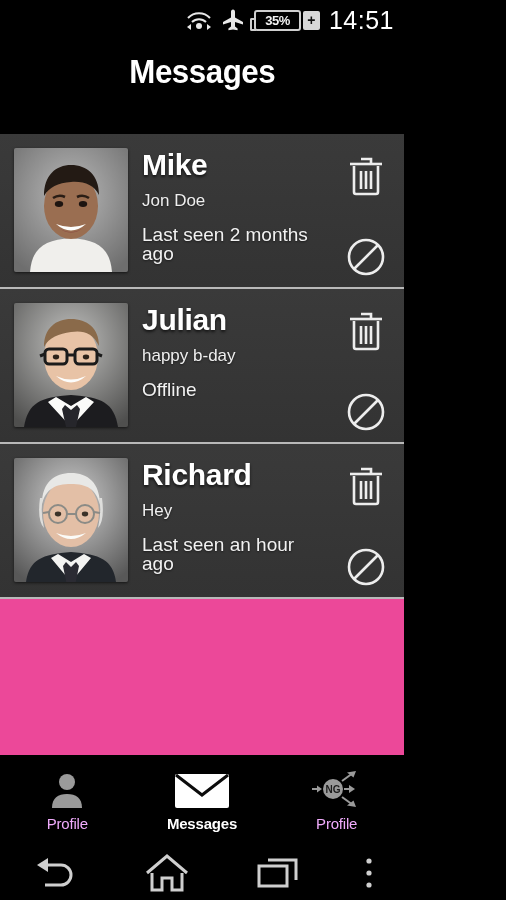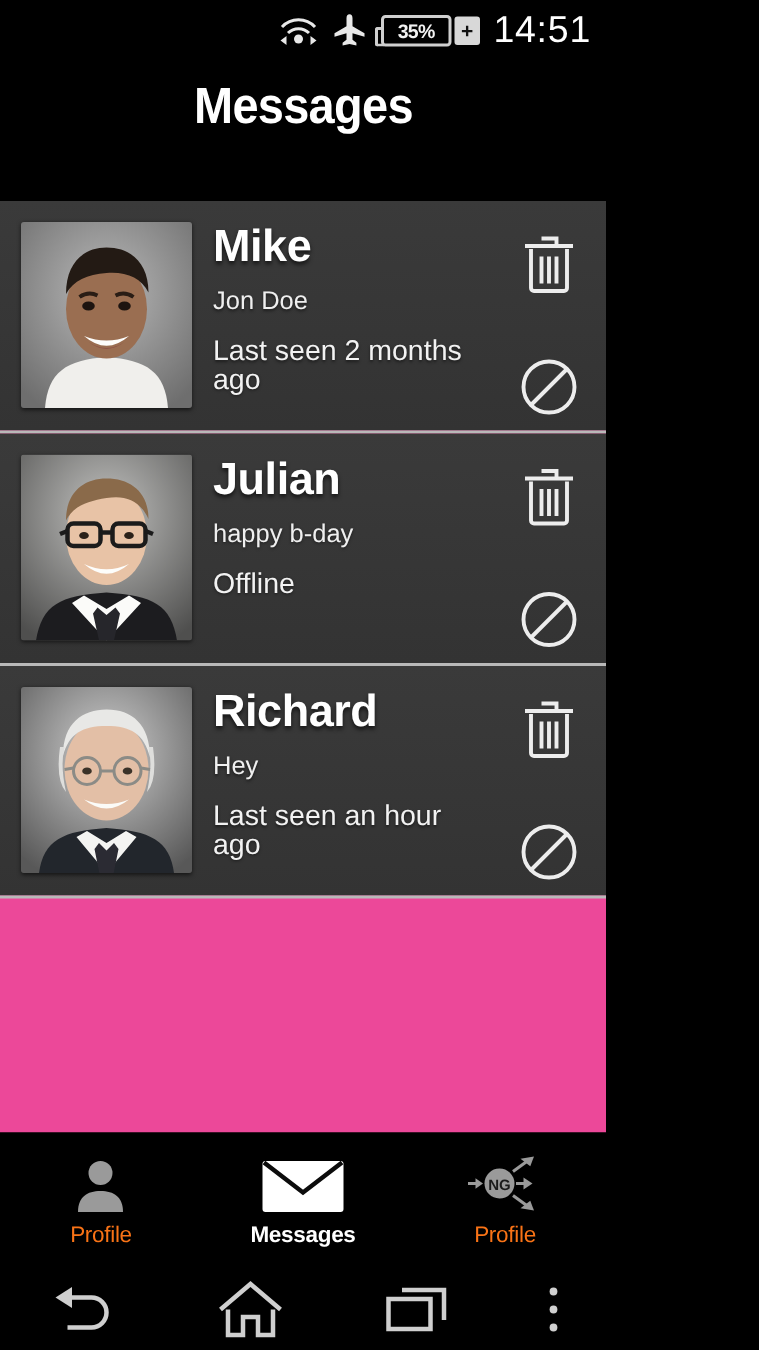--- a/index.html
+++ b/index.html
@@ -94,21 +94,21 @@
   
   .tabbar{
     position:absolute; left:0; right:0; bottom:55px; height:90px;
     background:#000; display:flex; align-items:center;
   }
   .tab{
     flex:1 1 0; height:90px; display:flex; flex-direction:column;
     align-items:center; justify-content:center; gap:5px; cursor:pointer;
   }
   .tab-ico{ height:42px; display:flex; align-items:flex-end; justify-content:center; }
-  .tab-label{ font-size:15px; color:#f97316; letter-spacing:-.2px; }
+  .tab-label{ font-size:15px; color:#f0abfc; letter-spacing:-.2px; }
   .tab.active .tab-label{ color:#fff; font-weight:bold; }
 
   
   .sysnav{
     position:absolute; left:0; right:0; bottom:0; height:55px;
     background:#000; display:flex; align-items:center;
   }
   .sysbtn{
     flex:1 1 0; display:flex; align-items:center; justify-content:center;
     height:55px; cursor:pointer;

